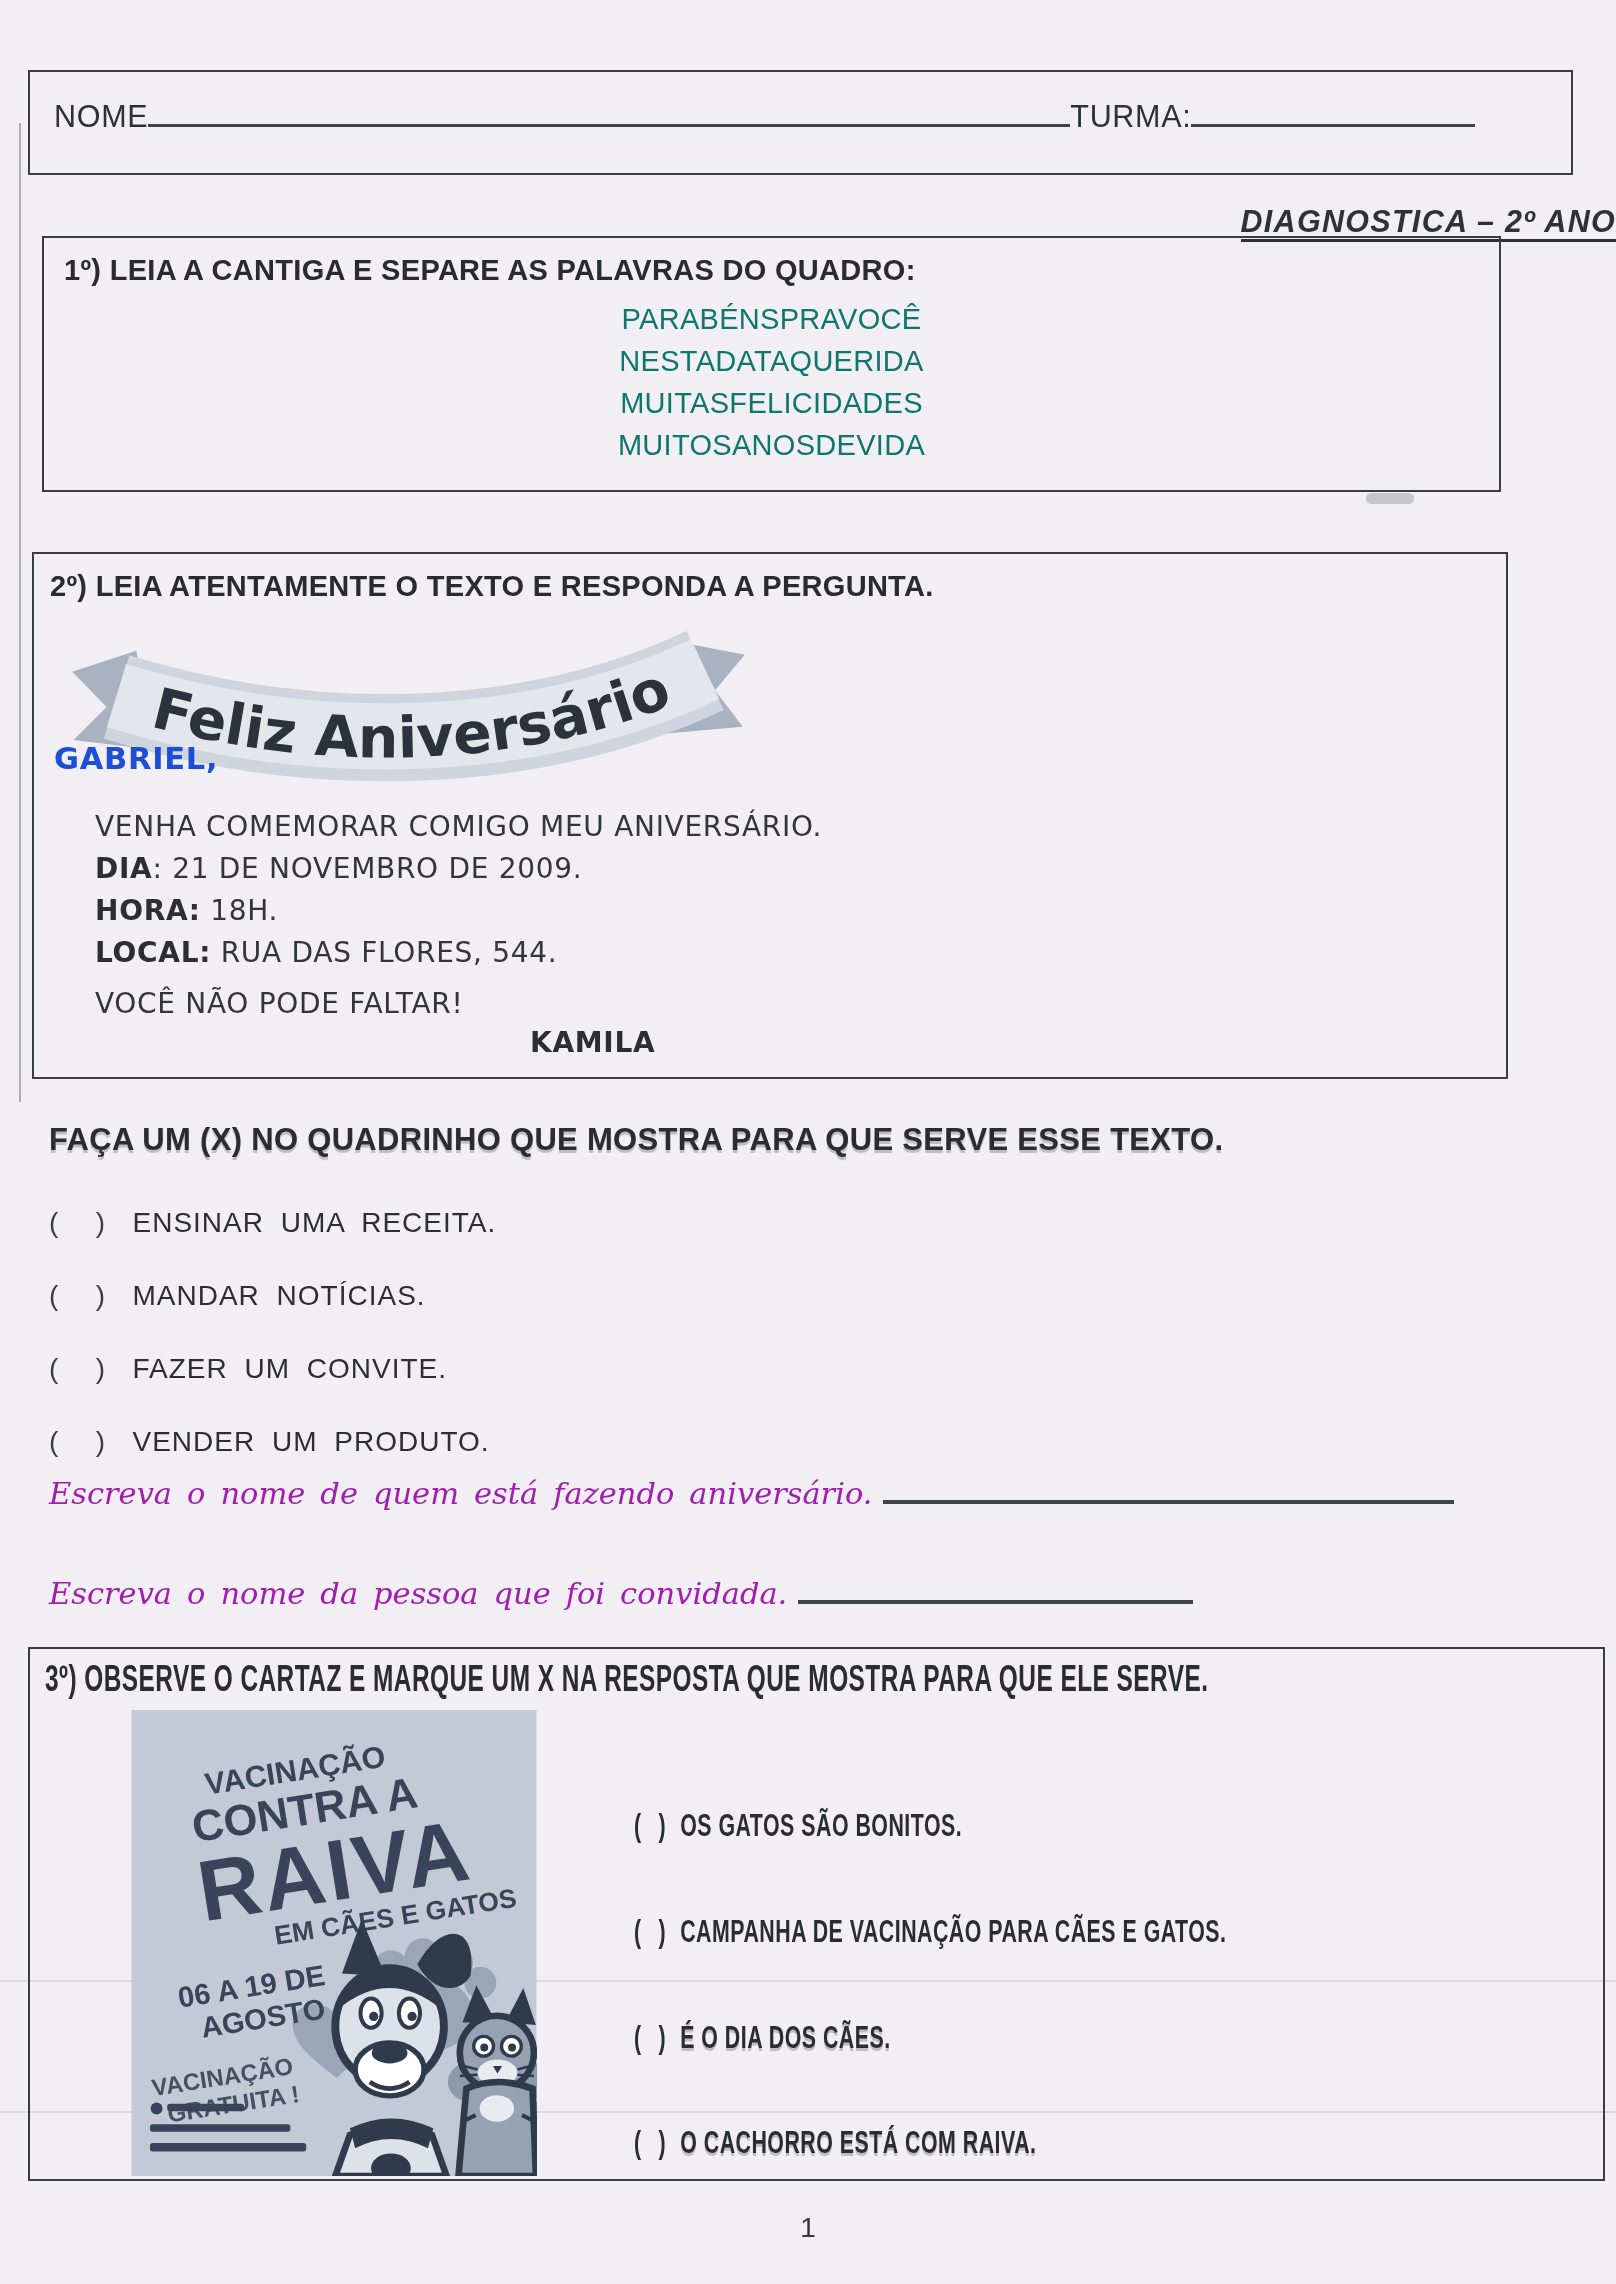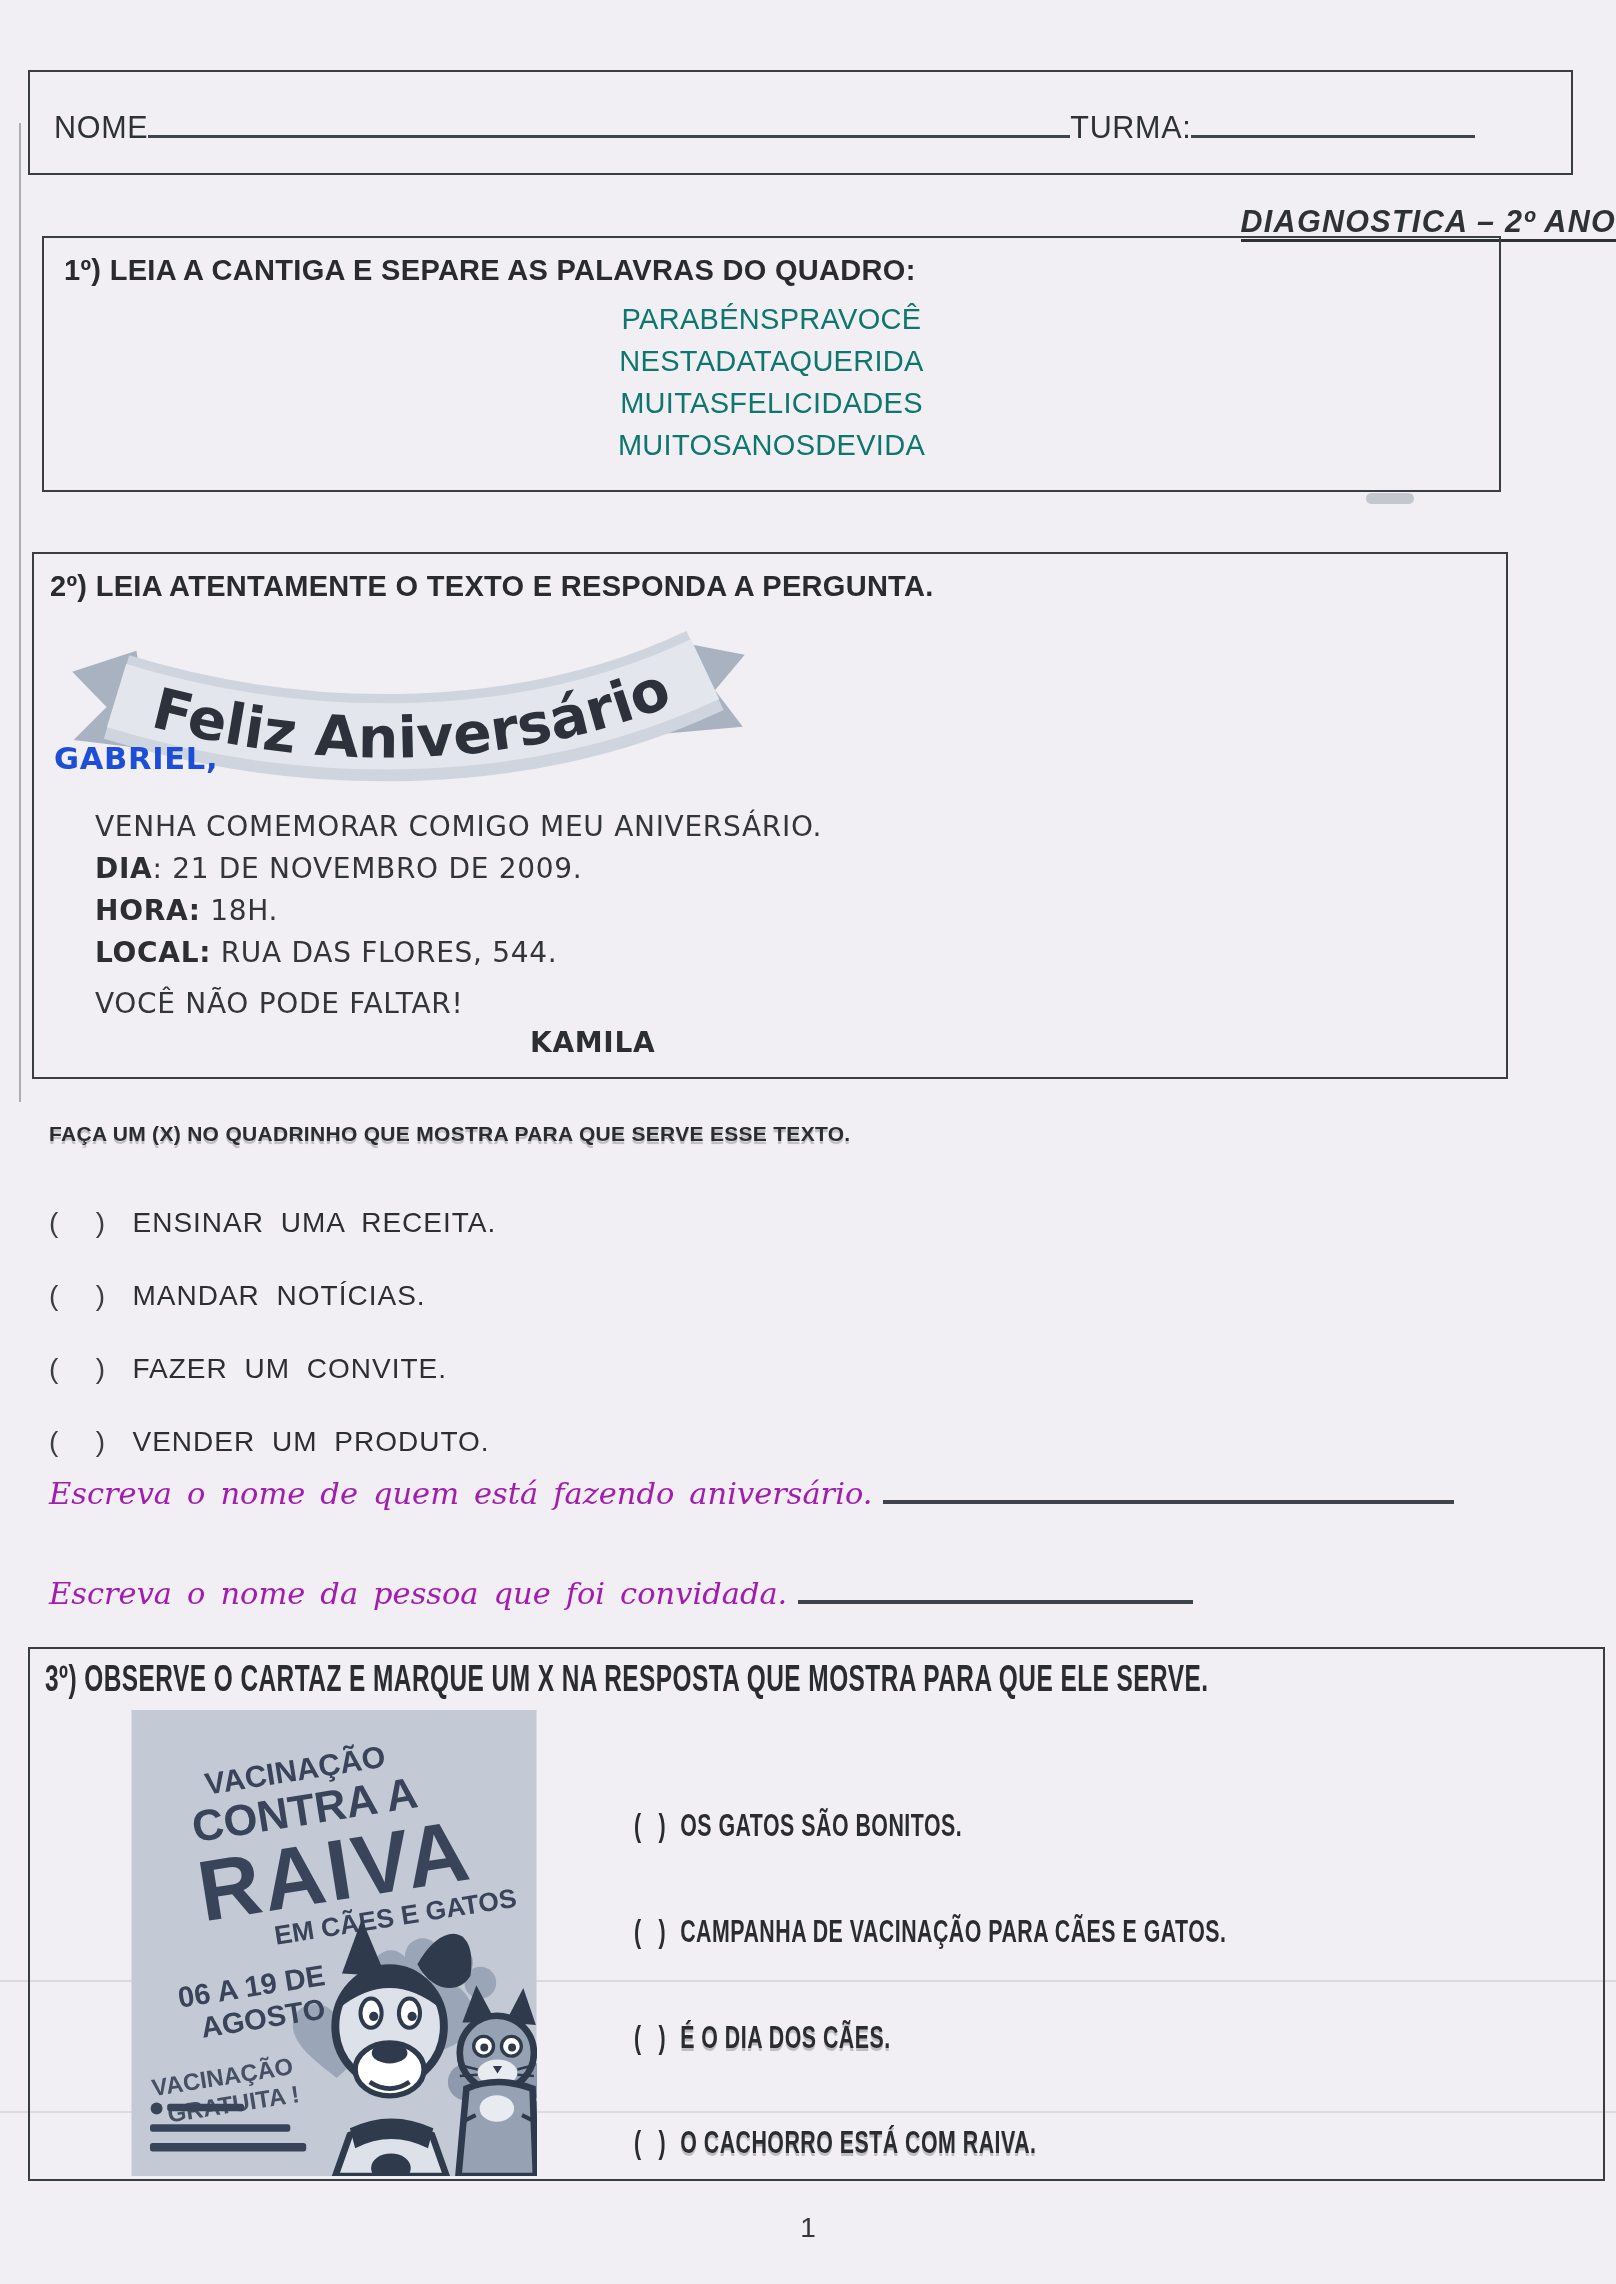--- a/index.html
+++ b/index.html
@@ -9,39 +9,39 @@
     font-family:"Liberation Sans",sans-serif;
     color:#2b2d31;
   }
   .page{position:absolute;inset:0;background:#f1eff3;}
   .abs{position:absolute;}
   .box{position:absolute;border:2.7px solid #3a3d43;}
   .blank{display:inline-block;height:6.6px;border-bottom:3.3px solid #3f434b;}
   .pre{white-space:pre-wrap;}
 
   
-  .nome-row{position:absolute;left:24px;top:38px;white-space:nowrap;font-size:30.5px;letter-spacing:0.7px;color:#2e3136;}
+  .nome-row{position:absolute;left:24px;top:27px;white-space:nowrap;font-size:30.5px;letter-spacing:0.7px;color:#2e3136;}
   .doc-title{position:absolute;left:0;right:0;top:204px;text-align:right;}
   .doc-title span{font-size:30.5px;font-weight:bold;font-style:italic;letter-spacing:1.3px;
     border-bottom:3.3px solid #2e3136;padding-bottom:1.3px;color:#2e3136;}
 
   .q-header{margin:16px 0 0 20px;font-weight:bold;font-size:29px;color:#292b2f;letter-spacing:0.3px;}
   .words{margin-top:10.6px;text-align:center;font-size:29px;line-height:42px;color:#0f766e;letter-spacing:0.3px;}
 
   
   .gabriel{position:absolute;left:20px;top:187px;font-family:"DejaVu Sans",sans-serif;
     font-weight:bold;font-size:30.5px;letter-spacing:0.7px;color:#1d4ed8;}
   .inv{position:absolute;left:61px;top:252px;font-family:"DejaVu Sans",sans-serif;
     font-size:28px;line-height:42px;color:#33353a;letter-spacing:0.7px;}
   .inv b{font-weight:bold;color:#2c2e33;}
   .inv .closing{margin-top:9.3px;}
   .kamila{position:absolute;left:496px;top:472px;font-family:"DejaVu Sans",sans-serif;
     font-weight:bold;font-size:28px;letter-spacing:0.7px;color:#2c2e33;}
 
-  .instr{position:absolute;left:49px;top:1122px;font-weight:bold;font-size:21px;
+  .instr{position:absolute;left:49px;top:1122px;font-weight:bold;font-size:31px;
     letter-spacing:0.3px;color:#2a2c30;text-align:center;}
   .ghost{text-shadow:0 3.3px 0.7px rgba(44,47,54,.26);}
 
   .opt2{position:absolute;left:49px;font-size:28px;color:#2c2e33;letter-spacing:1px;word-spacing:8px;}
   .cb{display:inline-flex;width:57px;justify-content:space-between;margin-right:26.5px;color:#3a3d43;}
 
   .script-line{position:absolute;left:49px;font-family:"DejaVu Serif",serif;font-style:italic;
     font-size:30.5px;color:#a21caf;word-spacing:5.3px;white-space:nowrap;}
   .script-line .blank{margin-left:10.6px;}
 

